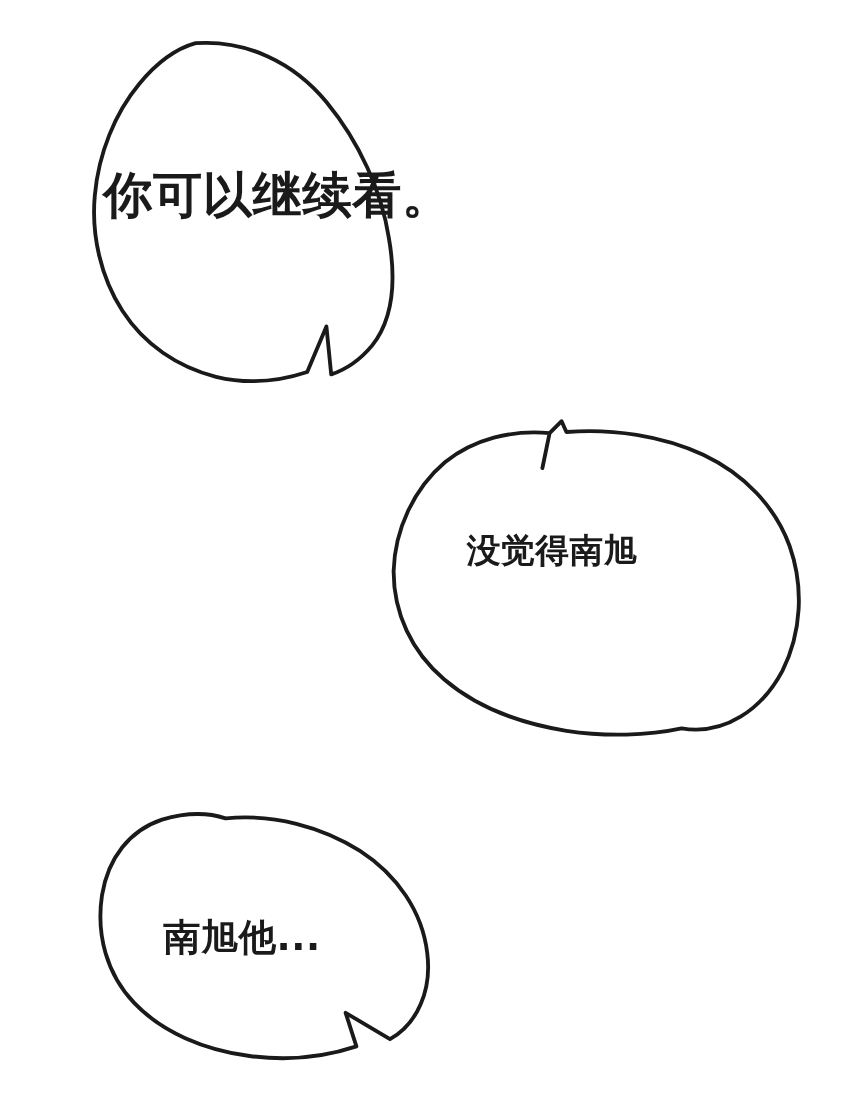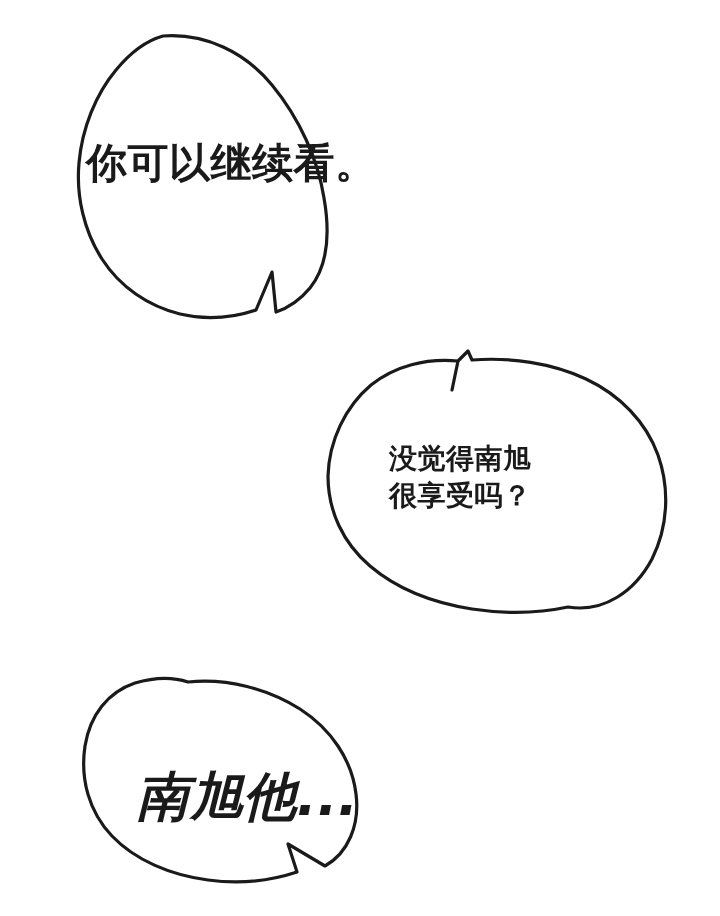--- a/index.html
+++ b/index.html
@@ -42,22 +42,21 @@
   }
   #bubble-2-text {
     left: 389px;
     top: 440px;
     font-size: 28px;
     line-height: 1.33;
   }
   #bubble-3-text {
     left: 136px;
     top: 763px;
-    font-size: 53px;
-    font-style: italic;
+    font-size: 31px;
   }
 </style>
 </head>
 <body>
 
 <div id="comic-panel">
 
   <svg class="bubble-layer" viewBox="0 0 720 916" xmlns="http://www.w3.org/2000/svg">
 
     <path d="M 163 36
@@ -99,17 +98,17 @@
          C 270 881, 238 884, 208 880
          C 170 875, 135 860, 112 836
          C 89 812, 80 779, 85 746
          C 90 715, 108 692, 135 683
          C 152 678, 170 676, 188 682
          Z" fill="#ffffff" stroke="#1a1a1a" stroke-width="3.2" stroke-linejoin="round" stroke-linecap="round"></path>
   </svg>
 
   <div id="bubble-1-text" class="bubble-text">你可以继续看。</div>
 
-  <div id="bubble-2-text" class="bubble-text"><span>没觉得南旭</span><br><span>很享受吗？</span></div>
+  <div id="bubble-2-text" class="bubble-text"><span>没觉得南旭</span><br></div>
 
   <div id="bubble-3-text" class="bubble-text">南旭他...</div>
 
 </div>
 
 </body></html>

